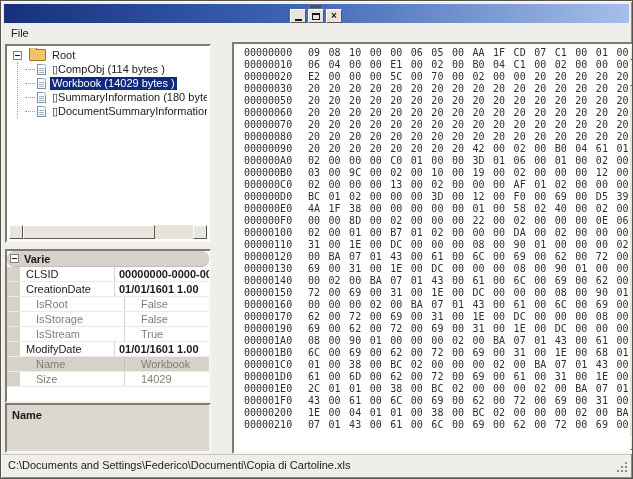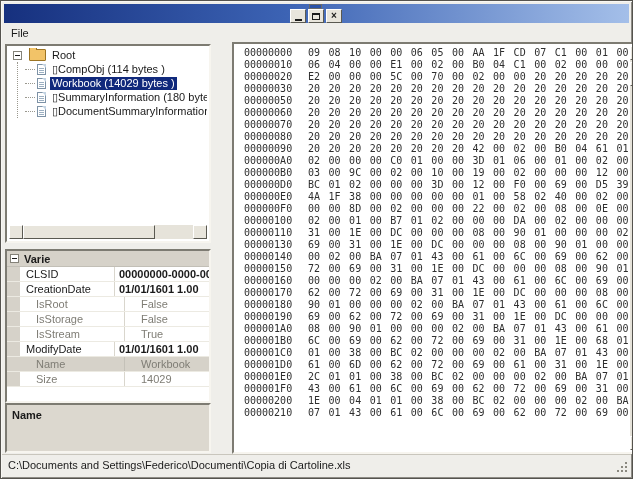--- a/index.html
+++ b/index.html
@@ -54,21 +54,21 @@
   .tri-left{border-right-color:#2a2a2a;margin-left:-3px;}
   .tri-right{border-left-color:#2a2a2a;margin-right:-3px;}
   .tri-up{border-bottom-color:#2a2a2a;margin-top:-3px;}
   .tri-down{border-top-color:#2a2a2a;margin-bottom:-3px;}
   .hthumb{position:absolute;left:14px;top:0;width:132px;height:14px;background:#e8e5dc;border:1px solid;border-color:#fff #5a5951 #5a5951 #fff;box-sizing:border-box;}
   .vscroll{position:absolute;right:2px;top:2px;bottom:2px;width:16px;background:#e6e3da;}
   .vthumb{position:absolute;left:0;top:16px;width:16px;height:24px;background:#e8e5dc;border:1px solid;border-color:#fff #5a5951 #5a5951 #fff;box-sizing:border-box;}
 
   
   #prop-panel{position:absolute;left:4px;top:248px;width:206px;height:154px;overflow:hidden;}
-  .prop-cat{height:15px;background:#d6d2c9;display:flex;align-items:center;font-size:11px;font-weight:bold;color:#1a1a1a;border-bottom:1px solid #c2bfb6;}
+  .prop-cat{height:15px;background:#d6d2c9;display:flex;align-items:center;font-size:11px;font-weight:bold;color:#1a1a1a;border-bottom:1px solid #c2bfb6;border-radius:7px;}
   .cat-box{width:9px;height:9px;background:#fff;border:1px solid #848278;box-sizing:border-box;position:relative;margin:0 5px 0 3px;flex:0 0 auto;}
   .cat-box::before{content:'';position:absolute;left:1px;right:1px;top:3px;height:1px;background:#1a1a1a;}
   .prop-row{height:14px;display:flex;align-items:stretch;font-size:11px;color:#1a1a1a;border-bottom:1px solid #eceae2;}
   .prop-gutter{width:13px;background:#d6d2c9;flex:0 0 auto;}
   .prop-name{width:86px;flex:0 0 auto;padding:1px 2px 0 6px;color:#1a1a1a;overflow:hidden;white-space:nowrap;}
   .prop-value{flex:1;border-left:1px solid #d9d6cd;padding:1px 2px 0 4px;overflow:hidden;white-space:nowrap;}
   .prop-row.bold .prop-value{font-weight:bold;}
   .prop-row.readonly .prop-name,.prop-row.readonly .prop-value{color:#7f7d75;padding-left:16px;}
   .prop-row.sel{background:#d6d2c9;}
   .prop-row.sel .prop-value{border-left-color:#c4c1b8;}
@@ -217,31 +217,32 @@
         <div class="hex-row"><span class="hex-addr">00000010</span><span class="hex-bytes">06 04 00 00 E1 00 02 00 B0 04 C1 00 02 00 00 00</span></div>
         <div class="hex-row"><span class="hex-addr">00000020</span><span class="hex-bytes">E2 00 00 00 5C 00 70 00 02 00 00 20 20 20 20 20</span></div>
         <div class="hex-row"><span class="hex-addr">00000030</span><span class="hex-bytes">20 20 20 20 20 20 20 20 20 20 20 20 20 20 20 20</span></div>
         <div class="hex-row"><span class="hex-addr">00000050</span><span class="hex-bytes">20 20 20 20 20 20 20 20 20 20 20 20 20 20 20 20</span></div>
         <div class="hex-row"><span class="hex-addr">00000060</span><span class="hex-bytes">20 20 20 20 20 20 20 20 20 20 20 20 20 20 20 20</span></div>
         <div class="hex-row"><span class="hex-addr">00000070</span><span class="hex-bytes">20 20 20 20 20 20 20 20 20 20 20 20 20 20 20 20</span></div>
         <div class="hex-row"><span class="hex-addr">00000080</span><span class="hex-bytes">20 20 20 20 20 20 20 20 20 20 20 20 20 20 20 20</span></div>
         <div class="hex-row"><span class="hex-addr">00000090</span><span class="hex-bytes">20 20 20 20 20 20 20 20 42 00 02 00 B0 04 61 01</span></div>
         <div class="hex-row"><span class="hex-addr">000000A0</span><span class="hex-bytes">02 00 00 00 C0 01 00 00 3D 01 06 00 01 00 02 00</span></div>
         <div class="hex-row"><span class="hex-addr">000000B0</span><span class="hex-bytes">03 00 9C 00 02 00 10 00 19 00 02 00 00 00 12 00</span></div>
+        <div class="hex-row"><span class="hex-addr">000000C0</span><span class="hex-bytes">02 00 00 00 13 00 02 00 00 00 AF 01 02 00 00 00</span></div>
         <div class="hex-row"><span class="hex-addr">000000D0</span><span class="hex-bytes">BC 01 02 00 00 00 3D 00 12 00 F0 00 69 00 D5 39</span></div>
         <div class="hex-row"><span class="hex-addr">000000E0</span><span class="hex-bytes">4A 1F 38 00 00 00 00 00 01 00 58 02 40 00 02 00</span></div>
-        <div class="hex-row"><span class="hex-addr">000000F0</span><span class="hex-bytes">00 00 8D 00 02 00 00 00 22 00 02 00 08 00 0E 00</span></div>
+        <div class="hex-row"><span class="hex-addr">000000F0</span><span class="hex-bytes">00 00 8D 00 02 00 00 00 22 00 02 00 00 00 0E 06</span></div>
         <div class="hex-row"><span class="hex-addr">00000100</span><span class="hex-bytes">02 00 01 00 B7 01 02 00 00 00 DA 00 02 00 00 00</span></div>
         <div class="hex-row"><span class="hex-addr">00000110</span><span class="hex-bytes">31 00 1E 00 DC 00 00 00 08 00 90 01 00 00 00 02</span></div>
+        <div class="hex-row"><span class="hex-addr">00000120</span><span class="hex-bytes">00 BA 07 01 43 00 61 00 6C 00 69 00 62 00 72 00</span></div>
         <div class="hex-row"><span class="hex-addr">00000130</span><span class="hex-bytes">69 00 31 00 1E 00 DC 00 00 00 08 00 90 01 00 00</span></div>
         <div class="hex-row"><span class="hex-addr">00000140</span><span class="hex-bytes">00 02 00 BA 07 01 43 00 61 00 6C 00 69 00 62 00</span></div>
         <div class="hex-row"><span class="hex-addr">00000150</span><span class="hex-bytes">72 00 69 00 31 00 1E 00 DC 00 00 00 08 00 90 01</span></div>
         <div class="hex-row"><span class="hex-addr">00000160</span><span class="hex-bytes">00 00 00 02 00 BA 07 01 43 00 61 00 6C 00 69 00</span></div>
         <div class="hex-row"><span class="hex-addr">00000170</span><span class="hex-bytes">62 00 72 00 69 00 31 00 1E 00 DC 00 00 00 08 00</span></div>
-        <div class="hex-row"><span class="hex-addr">00000180</span><span class="hex-bytes">90 01 00 00 00 02 00 BA 07 01 43 00 61 00 6C 00</span></div>
         <div class="hex-row"><span class="hex-addr">00000190</span><span class="hex-bytes">69 00 62 00 72 00 69 00 31 00 1E 00 DC 00 00 00</span></div>
         <div class="hex-row"><span class="hex-addr">000001A0</span><span class="hex-bytes">08 00 90 01 00 00 00 02 00 BA 07 01 43 00 61 00</span></div>
         <div class="hex-row"><span class="hex-addr">000001B0</span><span class="hex-bytes">6C 00 69 00 62 00 72 00 69 00 31 00 1E 00 68 01</span></div>
         <div class="hex-row"><span class="hex-addr">000001C0</span><span class="hex-bytes">01 00 38 00 BC 02 00 00 00 02 00 BA 07 01 43 00</span></div>
         <div class="hex-row"><span class="hex-addr">000001D0</span><span class="hex-bytes">61 00 6D 00 62 00 72 00 69 00 61 00 31 00 1E 00</span></div>
         <div class="hex-row"><span class="hex-addr">000001E0</span><span class="hex-bytes">2C 01 01 00 38 00 BC 02 00 00 00 02 00 BA 07 01</span></div>
         <div class="hex-row"><span class="hex-addr">000001F0</span><span class="hex-bytes">43 00 61 00 6C 00 69 00 62 00 72 00 69 00 31 00</span></div>
         <div class="hex-row"><span class="hex-addr">00000200</span><span class="hex-bytes">1E 00 04 01 01 00 38 00 BC 02 00 00 00 02 00 BA</span></div>
         <div class="hex-row"><span class="hex-addr">00000210</span><span class="hex-bytes">07 01 43 00 61 00 6C 00 69 00 62 00 72 00 69 00</span></div>
       </div>

